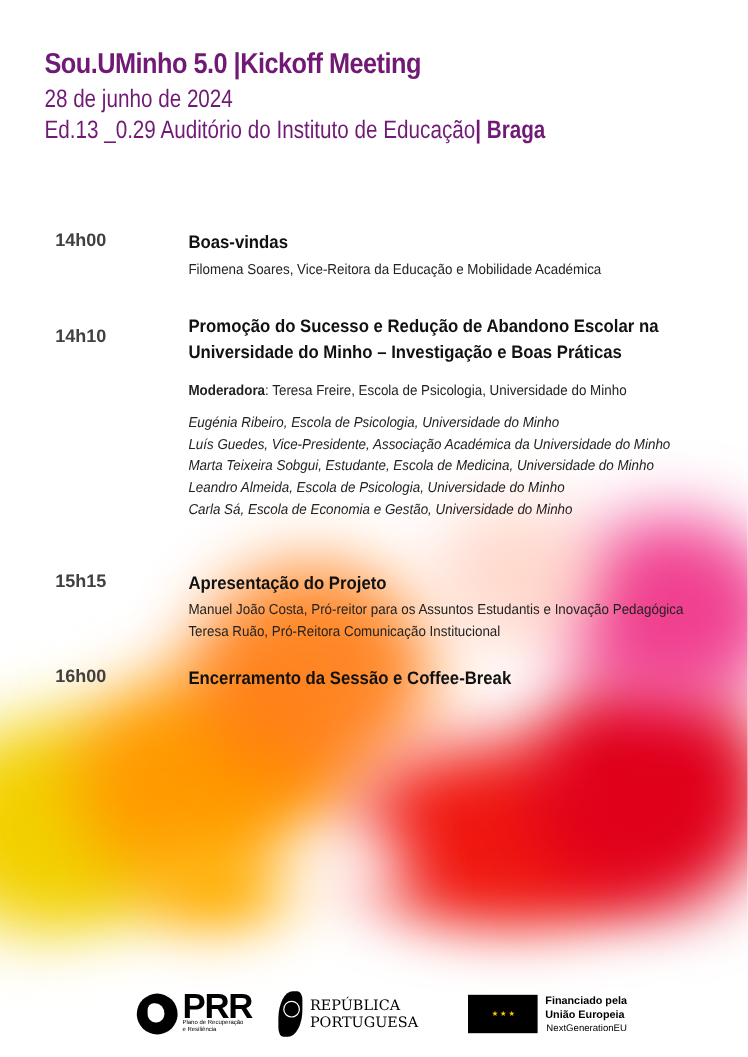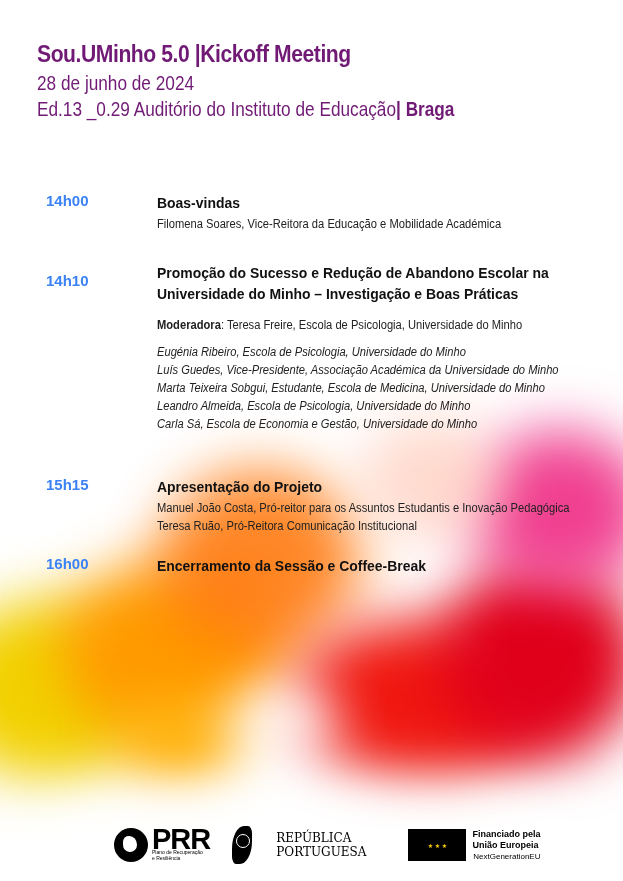--- a/index.html
+++ b/index.html
@@ -6,35 +6,35 @@
   body { width:623px; height:881px; position:relative; overflow:hidden; background:#fff; font-family:"Liberation Sans", sans-serif; }
   .bg { position:absolute; inset:0; overflow:hidden; z-index:0; }
   .blob { position:absolute; border-radius:50%; filter:blur(28px); }
   .content { position:absolute; inset:0; z-index:1; }
   .hdr { position:absolute; left:37px; top:40px; color:#701a75; }
   .hdr .t1 { font-size:24px; font-weight:bold; letter-spacing:-0.5px; transform:scaleX(0.88); transform-origin:left; white-space:nowrap; }
   .hdr .t2 { font-size:21px; transform:scaleX(0.82); transform-origin:left; white-space:nowrap; margin-top:3px; }
   .hdr .t3 { font-size:21px; transform:scaleX(0.82); transform-origin:left; white-space:nowrap; margin-top:2px; }
   .hdr b { font-weight:bold; }
   .row { position:absolute; left:0; width:623px; }
-  .time { position:absolute; left:46px; font-size:15px; font-weight:bold; color:#3b82f6; }
+  .time { position:absolute; left:46px; font-size:15px; font-weight:bold; color:#404040; }
   .body { position:absolute; left:157px; width:470px; }
   .title { font-size:15px; font-weight:bold; color:#111; line-height:21px; transform:scaleX(0.93); transform-origin:left; white-space:nowrap; }
   .line { font-size:12px; color:#222; line-height:18px; transform:scaleX(0.93); transform-origin:left; white-space:nowrap; }
   .mod b { font-weight:bold; }
   .logos { position:absolute; top:826px; left:114px; display:flex; align-items:center; gap:22px; }
   .prr { display:flex; align-items:center; gap:4px; }
   .prr-mark { width:34px; height:34px; border-radius:50%; background:#000; position:relative; }
   .prr-mark::after { content:""; position:absolute; left:9px; top:8px; width:14px; height:16px; background:#fff; border-radius:40% 60% 50% 50%; }
   .prr-text .big { font-size:29px; font-weight:900; line-height:20px; letter-spacing:-1px; }
   .prr-text .small { font-size:5px; line-height:6px; }
   .rp { display:flex; align-items:center; gap:6px; }
   .rp-mark { width:20px; height:38px; background:#000; border-radius:60% 20% 60% 20%; position:relative; }
   .rp-mark::after { content:""; position:absolute; left:4px; top:8px; width:12px; height:12px; border-radius:50%; border:1px solid #fff; }
-  .rp-text { font-family:"DejaVu Serif", serif; font-size:12px; line-height:14px;margin-left:18px; }
+  .rp-text { font-family:"DejaVu Serif", serif; font-size:12px; line-height:14px; }
   .eu { display:flex; align-items:center; gap:6px; margin-left:20px; }
   .eu-flag { width:58px; height:32px; background:#000; display:flex; align-items:center; justify-content:center; color:#ffcc00; font-size:6px; }
   .eu-text .b { font-size:9px; font-weight:bold; line-height:11px; }
   .eu-text .s { font-size:8px; line-height:11px;text-align:right; }
 </style>
 </head>
 <body>
 
 <div class="bg">
   <div class="blob" style="left:-60px;top:600px;width:220px;height:180px;background:#f2d100;"></div>

